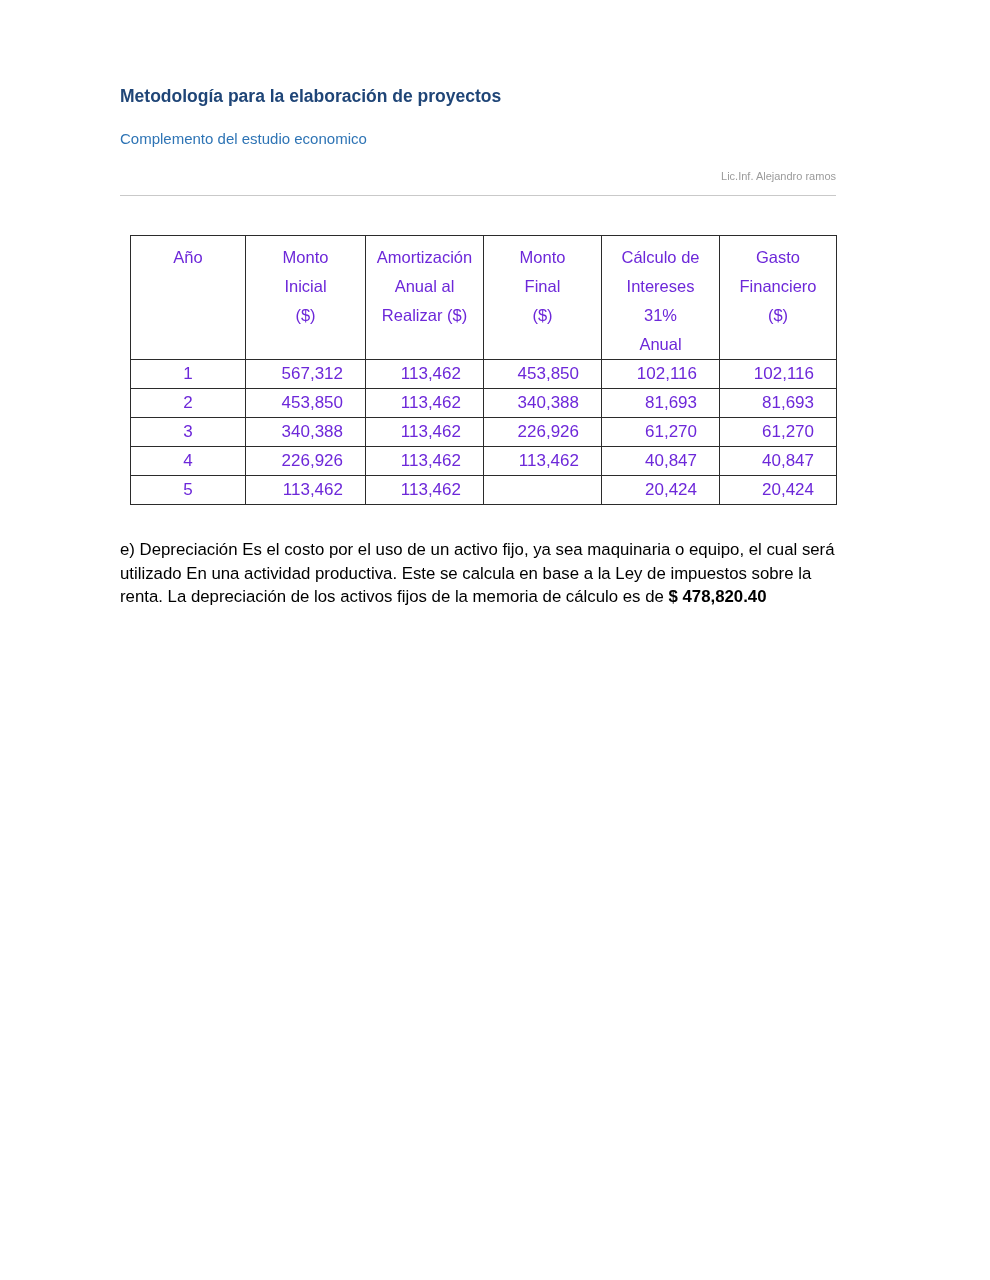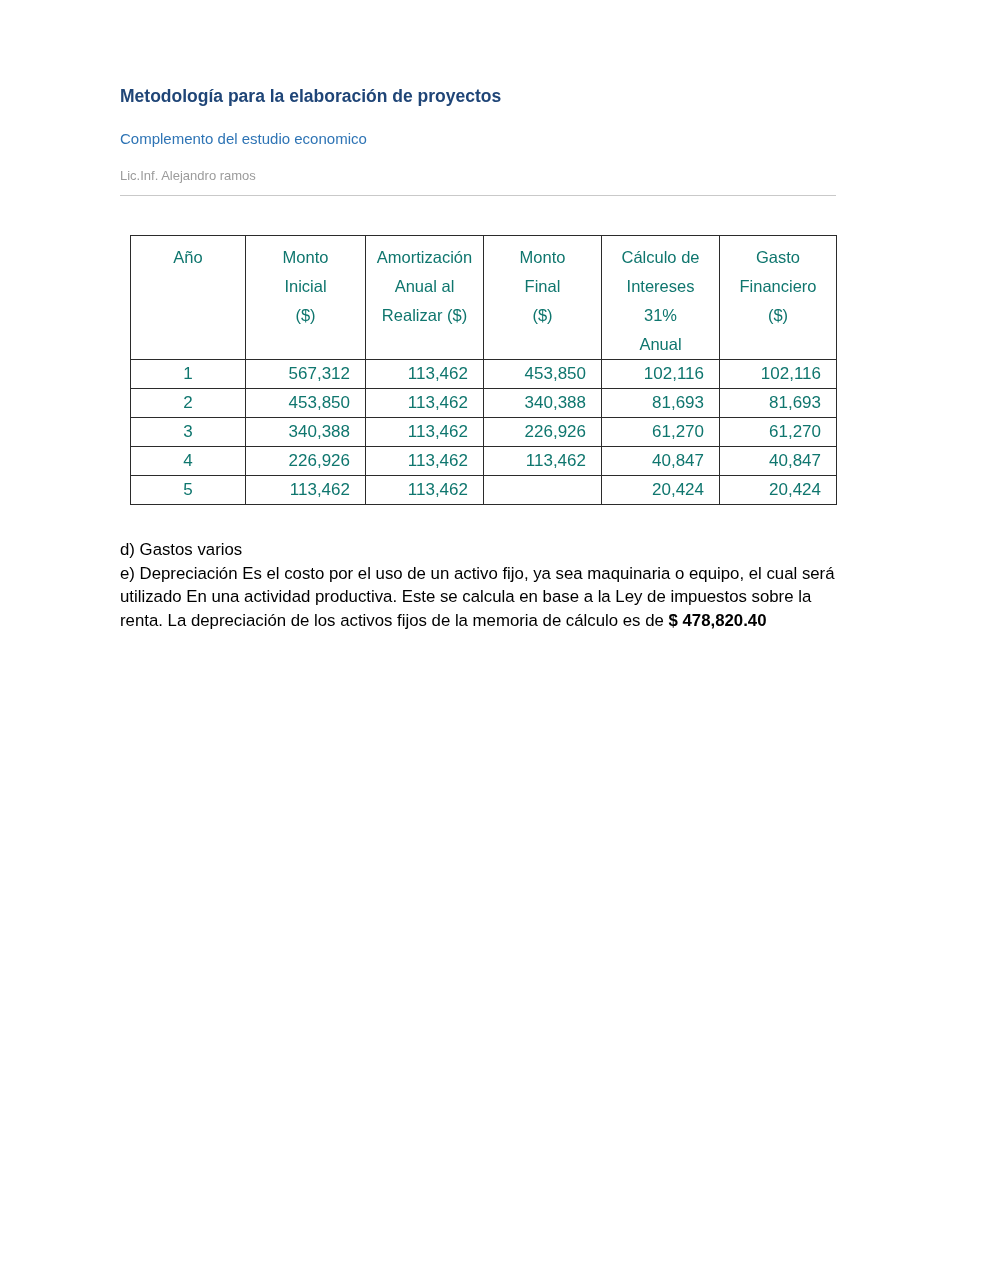--- a/index.html
+++ b/index.html
@@ -32,54 +32,55 @@
     line-height: 20px;
   }
   .subtitle {
     color: #2E74B5;
     font-size: 15px;
     margin-top: 24px;
     line-height: 17px;
   }
   .author {
     color: #9b9b9b;
-    font-size: 13px;
+    font-size: 11px;
     margin-top: 21px;
     padding-bottom: 11px;
     border-bottom: 1px solid #c9c9c9;
     line-height: 16px;
+    text-align: right;
   }
   table.amort {
     border-collapse: collapse;
     table-layout: fixed;
     margin-top: 39px;
     margin-left: 10px;
     width: 706px;
-    color: #0f766e;
+    color: #6d28d9;
   }
   table.amort th,
   table.amort td {
     border: 1.5px solid #2b2b2b;
     font-family: "Liberation Sans", sans-serif;
   }
   table.amort th {
     font-weight: normal;
     font-size: 16.5px;
     text-align: center;
     vertical-align: top;
     padding-top: 7px;
     white-space: pre-line;
     line-height: 29px;
     height: 121px;
   }
   table.amort td {
     font-size: 17px;
     height: 29px;
     text-align: right;
-    padding-right: 15px;
+    padding-right: 22px;
     vertical-align: middle;
   }
   table.amort td.center {
     text-align: center;
     padding-right: 0;
   }
   .body-text {
     margin-top: 33px;
     font-size: 16.8px;
     line-height: 23.5px;
@@ -167,18 +168,17 @@
           <td>113,462</td>
           <td>113,462</td>
           <td></td>
           <td>20,424</td>
           <td>20,424</td>
         </tr>
       </tbody>
     </table>
 
     <div class="body-text">
-      <div class="line-block">d) Gastos varios</div>
       <div class="line-block"><span>e) Depreciación Es el costo por el uso de un activo fijo, ya sea maquinaria o equipo, el cual será utilizado En una actividad productiva. Este se calcula en base a la Ley de impuestos sobre la renta. La depreciación de los activos fijos de la memoria de cálculo es de </span><span class="bold">$ 478,820.40</span></div>
     </div>
 
   </div>
 </div>
 
 </body></html>

